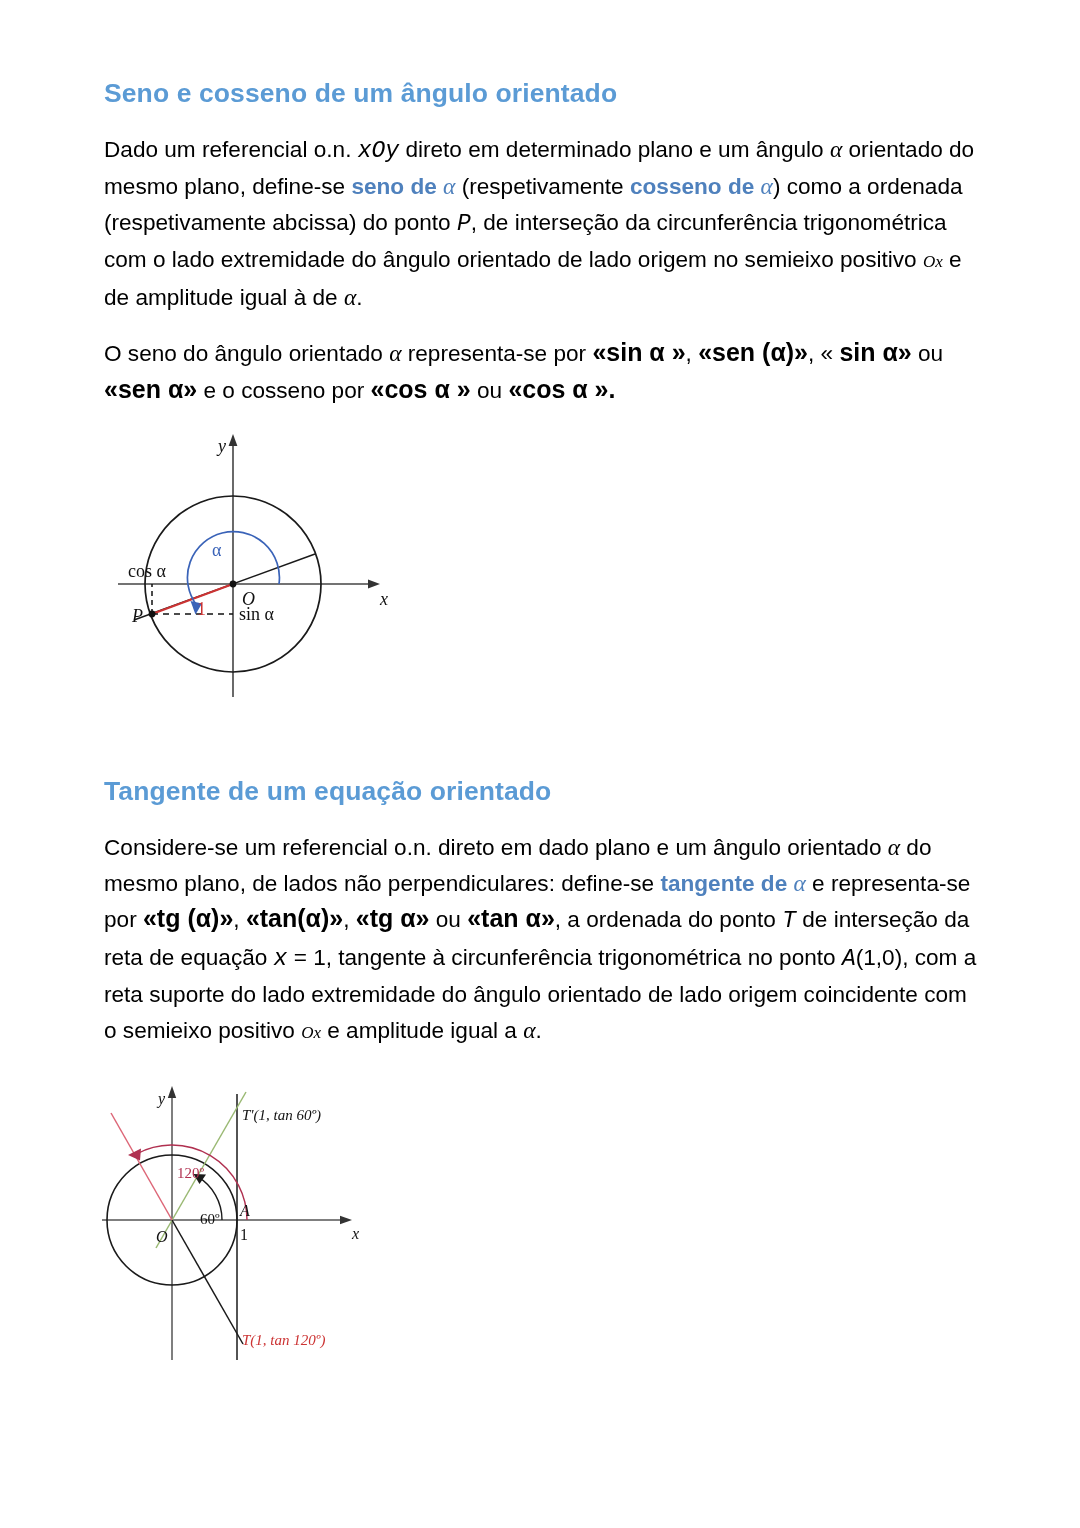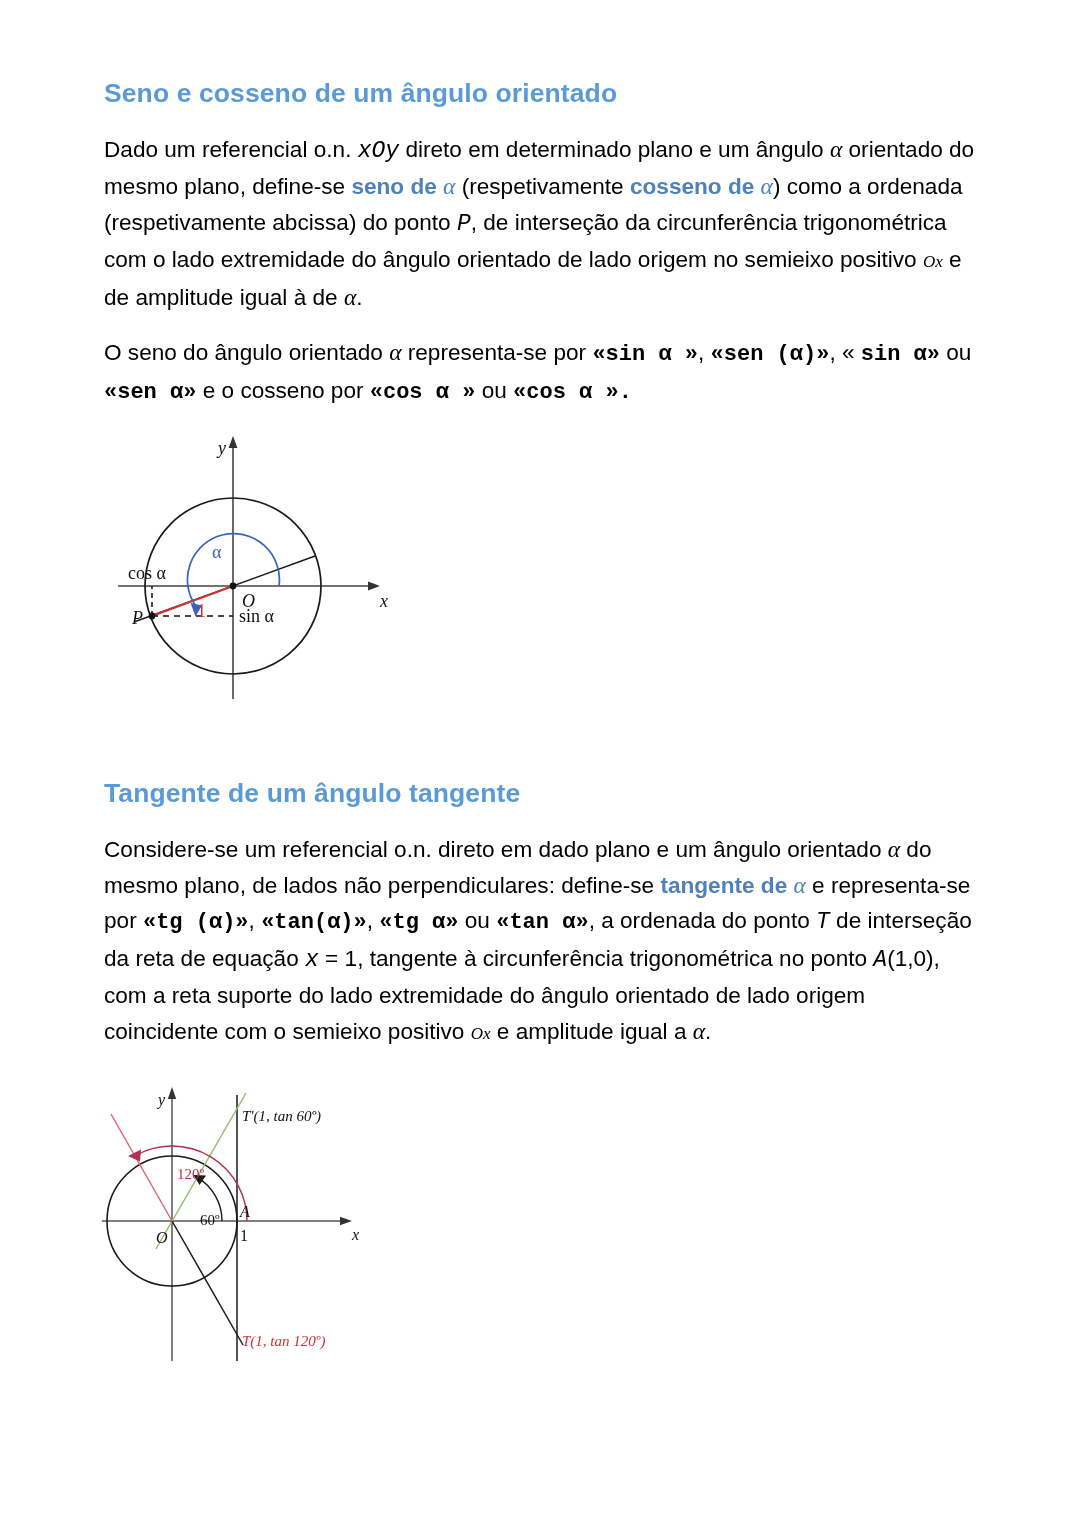--- a/index.html
+++ b/index.html
@@ -64,23 +64,23 @@
     font-family: "Liberation Serif", serif;
     font-style: italic;
     font-size: 23.5px;
   }
   .hl {
     color: #4f81bd;
     font-weight: bold;
   }
   .hl .greek { color: #4f81bd; font-weight: normal; }
   .bold-serif {
-    font-family: Liberation Mono, monospace;
+    font-family: Liberation Sans, sans-serif;
     font-weight: bold;
-    font-size: 22px;
+    font-size: 25px;
   }
 
   .figure {
     position: relative;
   }
   #figure-sincos {
     margin: 12px 0 0 -4px;
     width: 320px;
     height: 290px;
   }
@@ -145,21 +145,21 @@
         <text class="fig-label" x="280" y="183" font-size="18" fill="#111111">x</text>
         <text class="fig-label" x="142" y="183" font-size="18" fill="#111111">O</text>
         <text class="fig-label" x="32" y="200" font-size="18" fill="#111111">P</text>
         <text class="fig-label-up" x="112" y="134" font-size="18" fill="#3a63b8">α</text>
         <text class="fig-label-up" x="97" y="193" font-size="18" fill="#cc3333">1</text>
         <text class="fig-label-up" x="28" y="155" font-size="18" fill="#111111">cos α</text>
         <text class="fig-label-up" x="139" y="198" font-size="18" fill="#111111">sin α</text>
       </svg>
     </div>
 
-    <h2 class="section-heading" style="margin-top:64px;">Tangente de um ângulo tangente</h2>
+    <h2 class="section-heading" style="margin-top:64px;">Tangente de um equação orientado</h2>
 
     <p class="body-text">
       <span>Considere-se um referencial o.n. direto em dado plano e um ângulo orientado </span><span class="greek">α</span><span> do mesmo plano, de lados não perpendiculares: define-se </span><span class="hl"><span>tangente de </span><span class="greek">α</span></span><span> e representa-se por </span><span class="bold-serif">«tg (α)»</span><span>, </span><span class="bold-serif">«tan(α)»</span><span>, </span><span class="bold-serif">«tg α»</span><span> ou </span><span class="bold-serif">«tan α»</span><span>, a ordenada do ponto </span><span class="mathit">T</span><span> de interseção da reta de equação </span><span class="mathit">x</span><span> = 1, tangente à circunferência trigonométrica no ponto </span><span class="mathit">A</span><span>(1,0), com a reta suporte do lado extremidade do ângulo orientado de lado origem coincidente com o semieixo positivo </span><span class="mathit-up"><i>Ox</i></span><span> e amplitude igual a </span><span class="greek">α</span><span>.</span>
     </p>
 
     <div class="figure" id="figure-tangent">
       <svg width="320" height="300" viewBox="0 0 320 300">
 
         <line x1="72" y1="22" x2="72" y2="288" stroke="#555555" stroke-width="1.5"></line>
         <polygon points="72,14 67.8,26 76.2,26" fill="#333333"></polygon>

